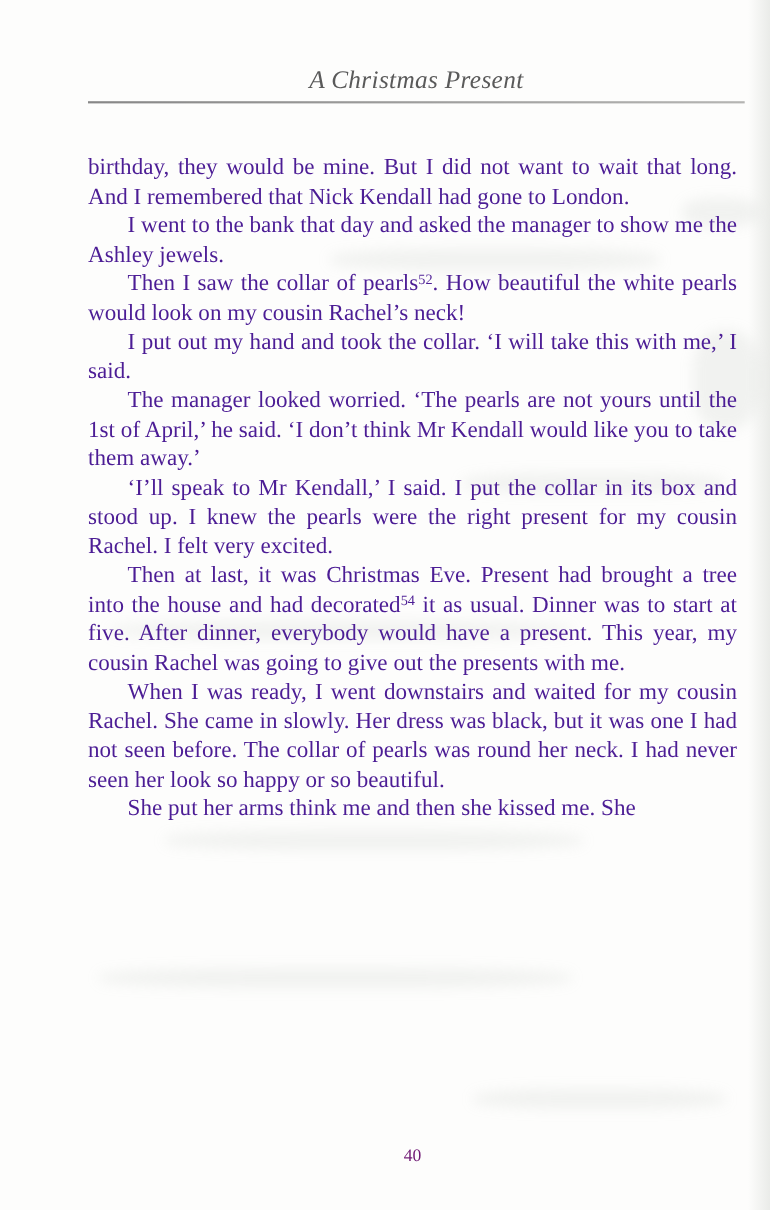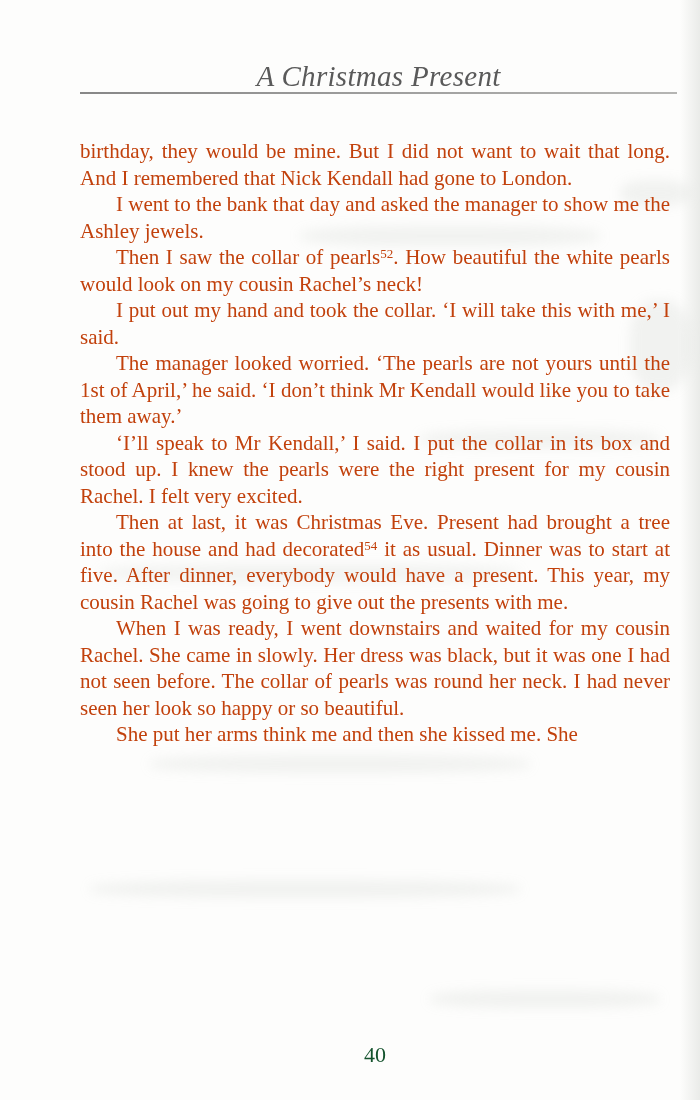--- a/index.html
+++ b/index.html
@@ -35,41 +35,41 @@
     background: linear-gradient(to right, rgba(255,255,255,0), rgba(198,202,196,0.35));
     pointer-events: none;
   }
   .running-header-title {
     position: absolute;
     top: 60px;
     left: 80px;
     width: 597px;
     text-align: center;
     font-style: italic;
-    font-size: 29px;
+    font-size: 23px;
     letter-spacing: 0.3px;
     color: #5a5a5a;
   }
   .header-rule {
     position: absolute;
     top: 92px;
     left: 80px;
     width: 597px;
     height: 2px;
     background: linear-gradient(to right, #878787, #b5b5b3);
   }
   .body-text {
     position: absolute;
     top: 138px;
     left: 80px;
     width: 590px;
     font-size: 21px;
     line-height: 26.5px;
     text-align: justify;
-    color: #c2410c;
+    color: #4c1d95;
   }
   .body-text p {
     margin: 0;
     padding: 0;
   }
   .body-text p.indent {
     text-indent: 36px;
   }
   .body-text sup {
     font-size: 0.62em;
@@ -80,22 +80,22 @@
   }
   .body-text em {
     font-style: italic;
   }
   .page-number {
     position: absolute;
     top: 1042px;
     left: 80px;
     width: 590px;
     text-align: center;
-    font-size: 22px;
-    color: #14532d;
+    font-size: 16px;
+    color: #701a75;
     font-family: Liberation Serif, serif;
   }
 </style>
 </head>
 <body>
 
 <div class="page">
 
   <div class="smudge" style="left:620px; top:180px; width:70px; height:26px;"></div>
   <div class="smudge" style="left:300px; top:226px; width:300px; height:20px;"></div>

